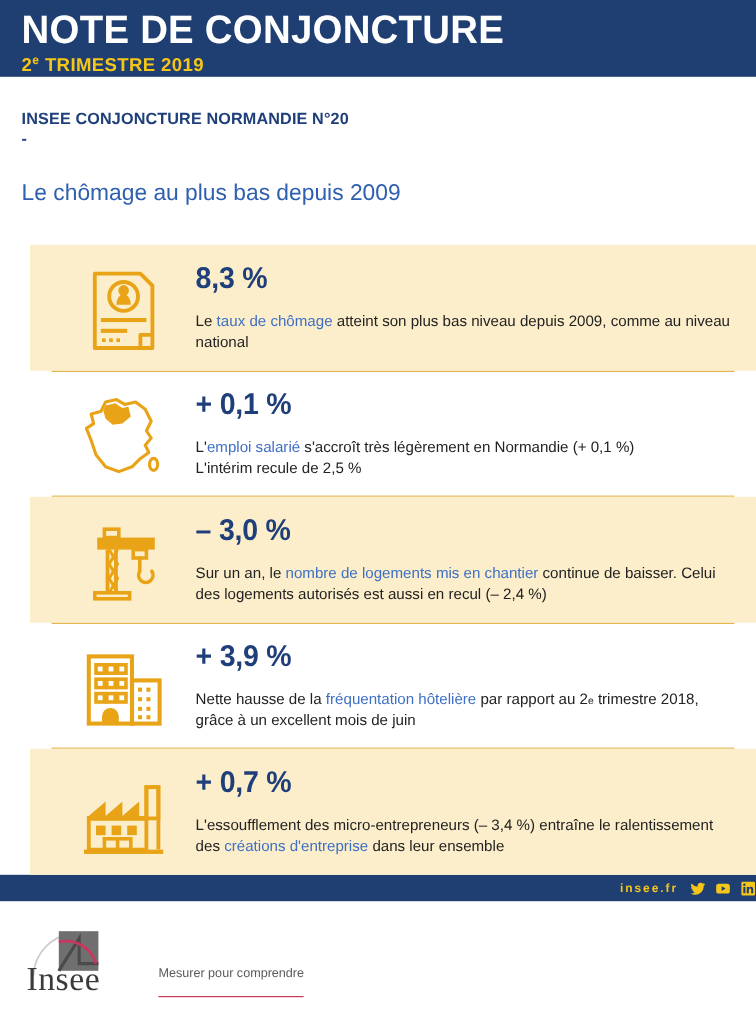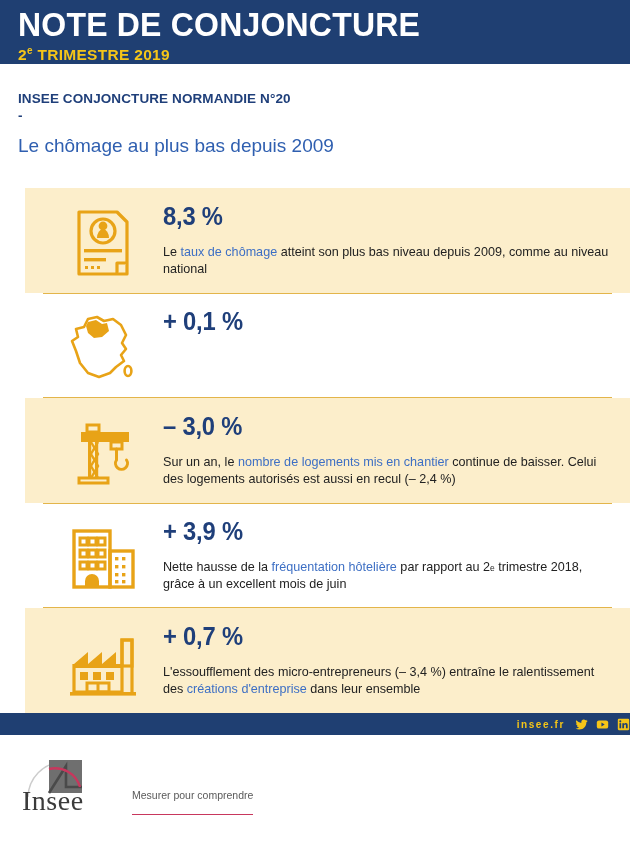--- a/index.html
+++ b/index.html
@@ -64,21 +64,21 @@
     font-size: 13.5px;
     font-weight: bold;
     color: #1f3f7a;
     line-height: 13px;
     margin-top: 2px;
   }
   .intro-head {
     font-size: 19px;
     color: #2f5fb0;
     line-height: 24px;
-    margin-top: 12px;
+    margin-top: 28px;
     font-weight: normal;
   }
 
   
   .rows {
     margin-top: 30px;
   }
   .row {
     display: flex;
     align-items: flex-start;
@@ -242,20 +242,21 @@
     <div class="row white">
       <div class="row-icon">
         <svg width="74" height="74" viewBox="0 0 74 74">
           <path d="M22 8 L31 6 L38 10 L47 8 L55 14 L60 24 L56 32 L60 38 L55 44 L58 50 L50 56 L44 62 L33 66 L22 62 L14 52 L10 40 L6 30 L12 26 L10 18 L18 16 Z" fill="none" stroke="#e8a317" stroke-width="2.6" stroke-linejoin="round"></path>
           <path d="M22 11 L30 9 L36 13 L41 12 L43 20 L36 26 L28 27 L22 22 L20 15 Z" fill="#e8a317"></path>
           <ellipse cx="62" cy="60" rx="3.4" ry="5" fill="none" stroke="#e8a317" stroke-width="2.6"></ellipse>
         </svg>
       </div>
       <div class="row-body">
         <div class="row-value">+ 0,1 %</div>
+        <div class="row-text"><span>L'</span><span class="lnk">emploi salarié</span><span> s'accroît très légèrement en Normandie (+ 0,1 %)</span><br><span>L'intérim recule de 2,5 %</span></div>
       </div>
     </div>
     <div class="row cream">
       <div class="row-icon">
         <svg width="74" height="74" viewBox="0 0 74 74">
           <rect x="15" y="16" width="48" height="10" fill="#e8a317"></rect>
           <rect x="21" y="9" width="12" height="7" fill="none" stroke="#e8a317" stroke-width="3"></rect>
           <rect x="22" y="26" width="3.2" height="36" fill="#e8a317"></rect>
           <rect x="29" y="26" width="3.2" height="36" fill="#e8a317"></rect>
           <path d="M25 26 L32 38 L25 50 L32 62" fill="none" stroke="#e8a317" stroke-width="2.4"></path>

